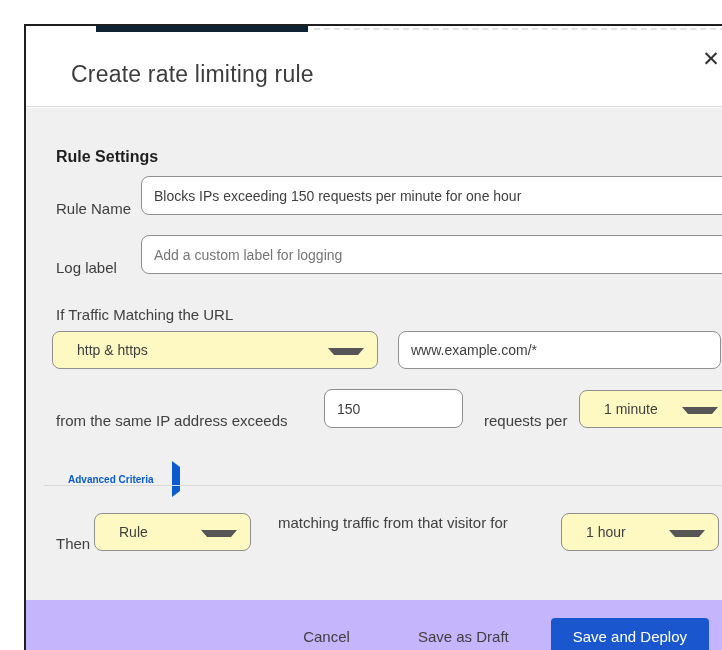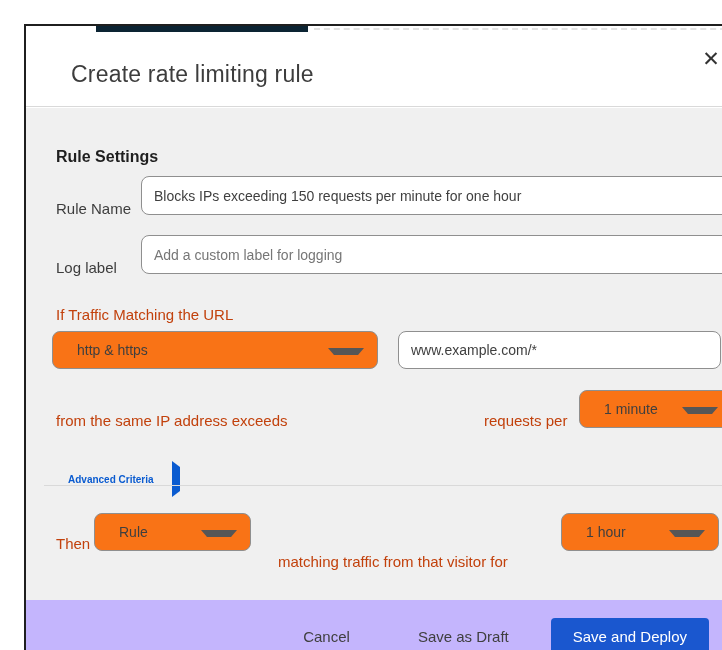--- a/index.html
+++ b/index.html
@@ -33,32 +33,32 @@
   }
 
   
   .modal-body {
     position:absolute; left:0; top:82px; width:100%; height:492px;
     background:#f0f0f0;
   }
   .section-heading { position:absolute; left:18px; top:28px; font-size:16px; font-weight:700; color:#1f1f1f; }
 
   .field-label { position:absolute; font-size:15px; color:#3d3d3d; white-space:nowrap; }
-  .inline-text { position:absolute; font-size:15px; color:#c2410c; white-space:nowrap; }
+  .inline-text { position:absolute; font-size:15px; color:#404040; white-space:nowrap; }
 
   .text-input {
     position:absolute; height:39px; background:#fff;
     border:1px solid #8f8f8f; border-radius:8px;
     font-family:"Liberation Sans", sans-serif;
     font-size:14px; color:#3f3f3f; padding:0 12px; outline:none;
   }
   .text-input::placeholder { color:#767676; opacity:1; }
 
   .select {
-    position:absolute; height:38px; background:#f97316;
+    position:absolute; height:38px; background:#fef9c3;
     border:1px solid #8f8f8f; border-radius:8px;
     display:flex; align-items:center; cursor:pointer;
     font-size:14px; color:#3f3f3f; padding:0 12px;
   }
   .select .caret {
     position:absolute; right:13px; top:50%; margin-top:-2px;
     width:0; height:0;
     border-left:6px solid transparent; border-right:6px solid transparent;
     border-top:7px solid #565656;
   }
@@ -122,39 +122,40 @@
 
     <div class="inline-text" style="left:18px; top:186px;">If Traffic Matching the URL</div>
 
     <div class="select" style="left:26px; top:223px; width:326px;">
       <span>http &amp; https</span>
       <span class="caret"></span>
     </div>
     <input class="text-input" style="left: 372px; top: 223px; width: 323px; height: 38px;" type="text" value="www.example.com/*">
 
     <div class="inline-text" style="left:18px; top:292px;">from the same IP address exceeds</div>
+    <input class="text-input" style="left: 298px; top: 281px; width: 139px;" type="text" value="150">
     <div class="inline-text" style="left:446px; top:292px;">requests per</div>
     <div class="select" style="left:553px; top:282px; width:153px;">
       <span>1 minute</span>
       <span class="caret"></span>
     </div>
 
     <div class="adv-link" style="color: rgb(10, 91, 208);">
       <span>Advanced Criteria</span>
       <span class="tri"></span>
     </div>
 
     <div class="divider"></div>
 
     <div class="inline-text" style="left:18px; top:415px;">Then</div>
     <div class="select" style="left:68px; top:405px; width:157px;">
       <span>Rule</span>
       <span class="caret"></span>
     </div>
-    <div class="inline-text" style="left:240px; top:433px;">matching traffic from that visitor for</div>
+    <div class="inline-text" style="left:240px; top:394px;">matching traffic from that visitor for</div>
     <div class="select" style="left:535px; top:405px; width:158px;">
       <span>1 hour</span>
       <span class="caret"></span>
     </div>
 
   </div>
 
   <div class="modal-footer">
     <button class="text-btn">Cancel</button>
     <button class="text-btn">Save as Draft</button>

